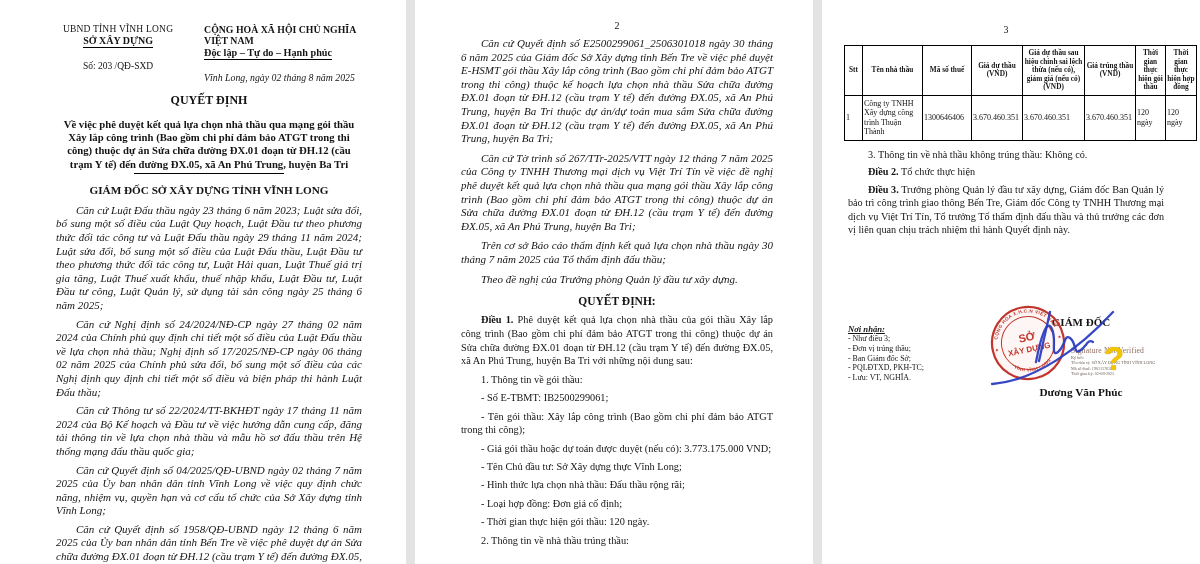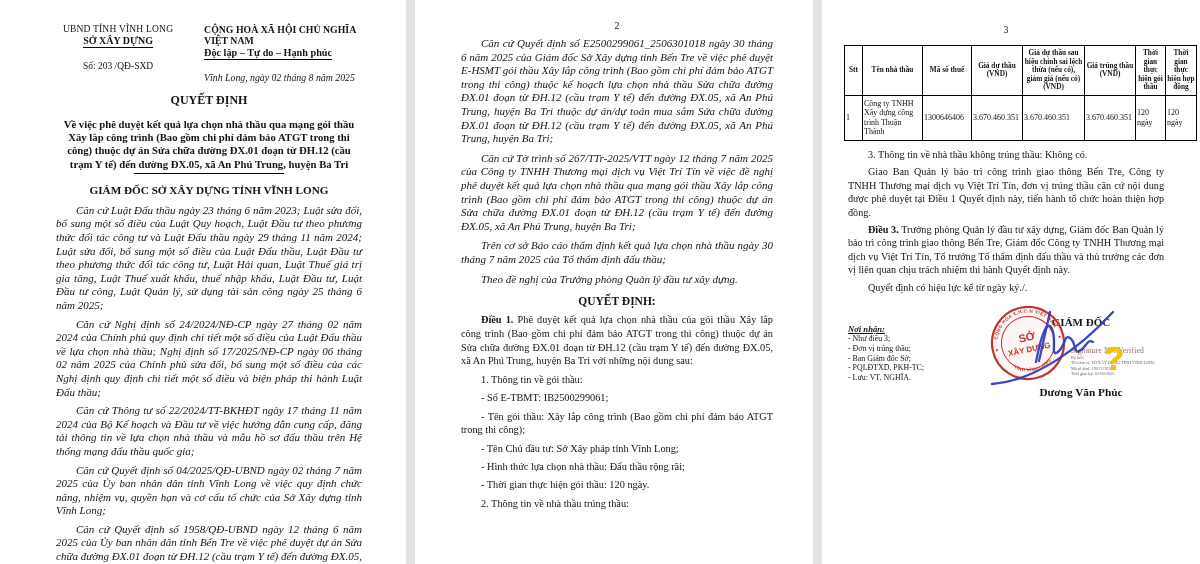--- a/index.html
+++ b/index.html
@@ -109,22 +109,24 @@
     <p class="recital">Căn cứ Quyết định số E2500299061_2506301018 ngày 30 tháng 6 năm 2025 của Giám đốc Sở Xây dựng tỉnh Bến Tre về việc phê duyệt E-HSMT gói thầu Xây lắp công trình (Bao gồm chi phí đảm bảo ATGT trong thi công) thuộc kế hoạch lựa chọn nhà thầu Sửa chữa đường ĐX.01 đoạn từ ĐH.12 (cầu trạm Y tế) đến đường ĐX.05, xã An Phú Trung, huyện Ba Tri thuộc dự án/dự toán mua sắm Sửa chữa đường ĐX.01 đoạn từ ĐH.12 (cầu trạm Y tế) đến đường ĐX.05, xã An Phú Trung, huyện Ba Tri;</p>
     <p class="recital">Căn cứ Tờ trình số 267/TTr-2025/VTT ngày 12 tháng 7 năm 2025 của Công ty TNHH Thương mại dịch vụ Việt Trí Tín về việc đề nghị phê duyệt kết quả lựa chọn nhà thầu qua mạng gói thầu Xây lắp công trình (Bao gồm chi phí đảm bảo ATGT trong thi công) thuộc dự án Sửa chữa đường ĐX.01 đoạn từ ĐH.12 (cầu trạm Y tế) đến đường ĐX.05, xã An Phú Trung, huyện Ba Tri;</p>
     <p class="recital">Trên cơ sở Báo cáo thẩm định kết quả lựa chọn nhà thầu ngày 30 tháng 7 năm 2025 của Tổ thẩm định đấu thầu;</p>
     <p class="recital">Theo đề nghị của Trưởng phòng Quản lý đầu tư xây dựng.</p>
     <div class="decision-heading">QUYẾT ĐỊNH:</div>
     <p class="article"><b>Điều 1.</b>
       <span>Phê duyệt kết quả lựa chọn nhà thầu của gói thầu Xây lắp công trình (Bao gồm chi phí đảm bảo ATGT trong thi công) thuộc dự án Sửa chữa đường ĐX.01 đoạn từ ĐH.12 (cầu trạm Y tế) đến đường ĐX.05, xã An Phú Trung, huyện Ba Tri với những nội dung sau:</span></p>
     <p class="item">1. Thông tin về gói thầu:</p>
     <p class="item">- Số E-TBMT: IB2500299061;</p>
     <p class="item">- Tên gói thầu: Xây lắp công trình (Bao gồm chi phí đảm bảo ATGT trong thi công);</p>
-    <p class="item">- Tên Chủ đầu tư: Sở Xây pháp tỉnh Vĩnh Long;</p>
+    <p class="item">- Giá gói thầu hoặc dự toán được duyệt (nếu có): 3.773.175.000 VND;</p>
+    <p class="item">- Tên Chủ đầu tư: Sở Xây dựng thực Vĩnh Long;</p>
     <p class="item">- Hình thức lựa chọn nhà thầu: Đấu thầu rộng rãi;</p>
+    <p class="item">- Loại hợp đồng: Đơn giá cố định;</p>
     <p class="item">- Thời gian thực hiện gói thầu: 120 ngày.</p>
     <p class="item">2. Thông tin về nhà thầu trúng thầu:</p>
   </div>
 </div>
 
 <div class="page" id="page-3">
   <div class="p3-inner">
     <div class="pagenum3">3</div>
     <table class="bid">
       <colgroup>
@@ -156,24 +158,24 @@
           <td>1300646406</td>
           <td>3.670.460.351</td>
           <td>3.670.460.351</td>
           <td>3.670.460.351</td>
           <td>120 ngày</td>
           <td>120 ngày</td>
         </tr>
       </tbody>
     </table>
     <p class="p3-body first">3. Thông tin về nhà thầu không trúng thầu: Không có.</p>
-    <p class="p3-body">Giao Ban Quản lý bảo trì công trình giao thông Bến Tre, Công ty TNHH Thương mại dịch vụ Việt Trí Tín, đơn vị trúng thầu căn cứ nội dung được phê duyệt tại Điều 1 Quyết định này, tiến hành tổ chức hoàn thiện hợp đồng.</p>
+    <p class="p3-body"><b>Điều 2.</b>
+      <span>Tổ chức thực hiện</span></p>
     <p class="p3-body"><b>Điều 3.</b>
       <span>Trưởng phòng Quản lý đầu tư xây dựng, Giám đốc Ban Quản lý bảo trì công trình giao thông Bến Tre, Giám đốc Công ty TNHH Thương mại dịch vụ Việt Trí Tín, Tổ trưởng Tổ thẩm định đấu thầu và thủ trưởng các đơn vị liên quan chịu trách nhiệm thi hành Quyết định này.</span></p>
-    <p class="p3-body">Quyết định có hiệu lực kể từ ngày ký./.</p>
   </div>
 
   <div class="noinhan">
     <div class="noinhan-title">Nơi nhận:</div>
     <div class="noinhan-item">- Như điều 3;</div>
     <div class="noinhan-item">- Đơn vị trúng thầu;</div>
     <div class="noinhan-item">- Ban Giám đốc Sở;</div>
     <div class="noinhan-item">- PQLĐTXD, PKH-TC;</div>
     <div class="noinhan-item">- Lưu: VT, NGHĨA.</div>
   </div>

